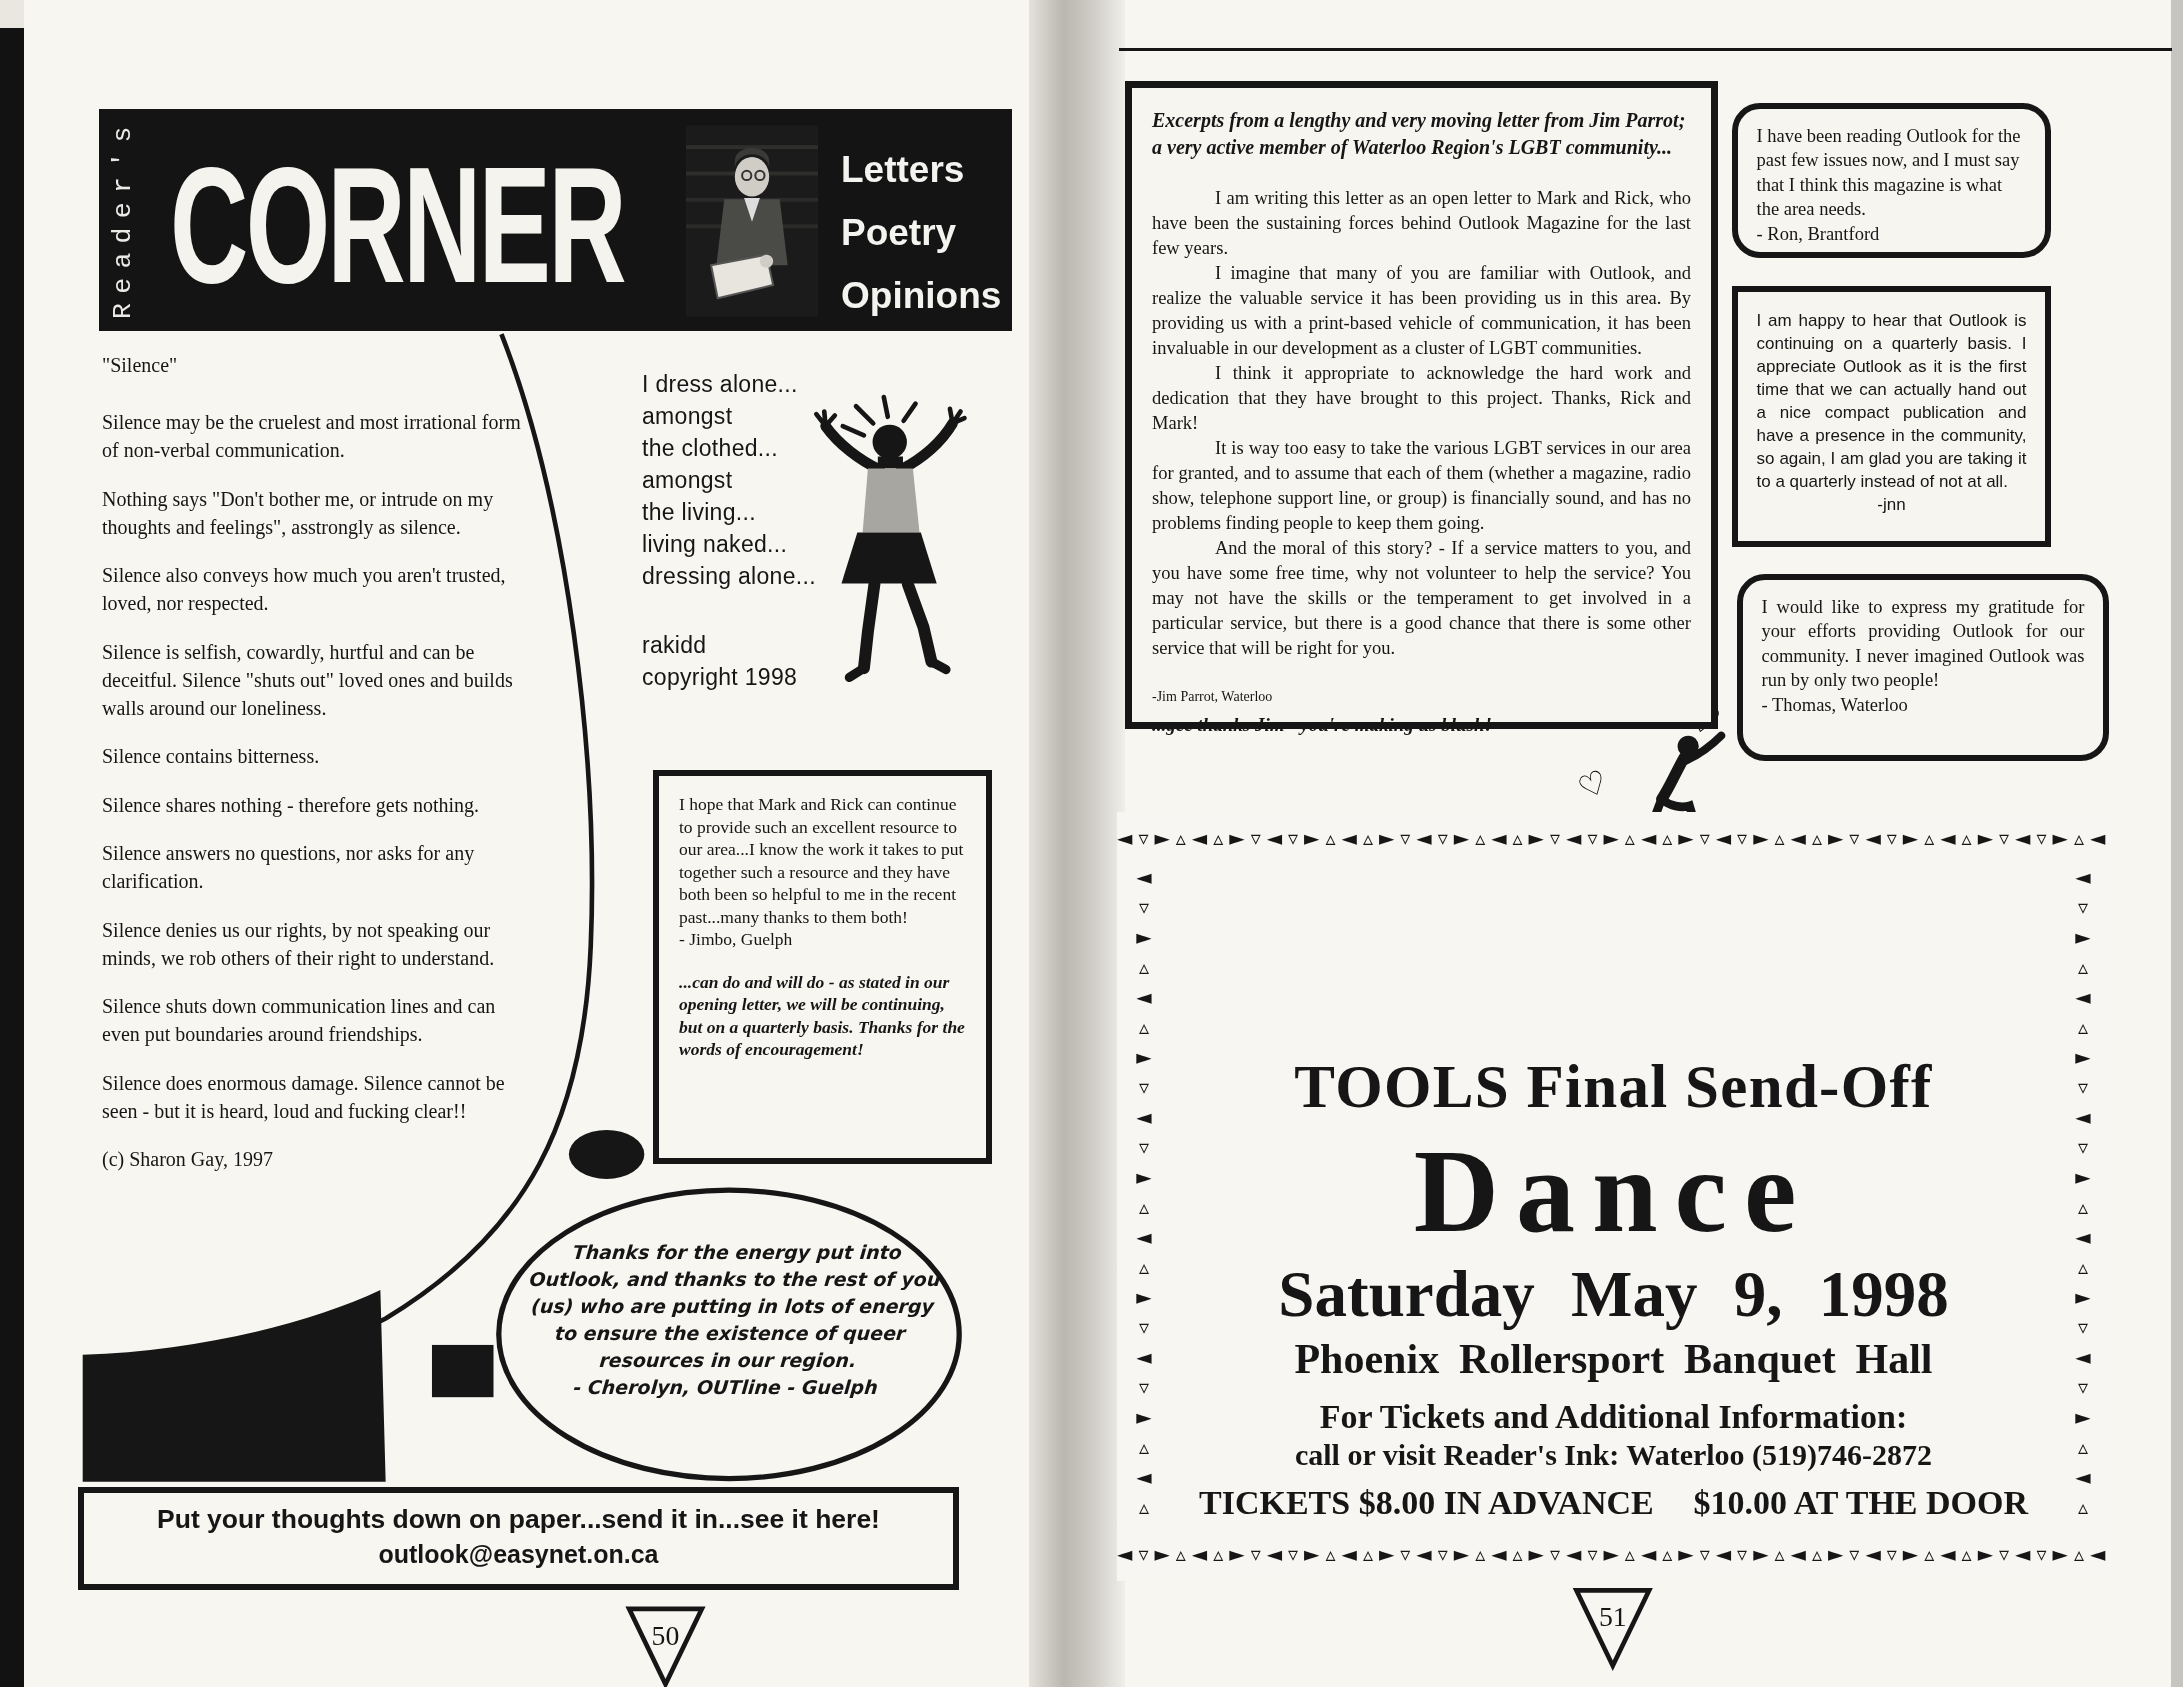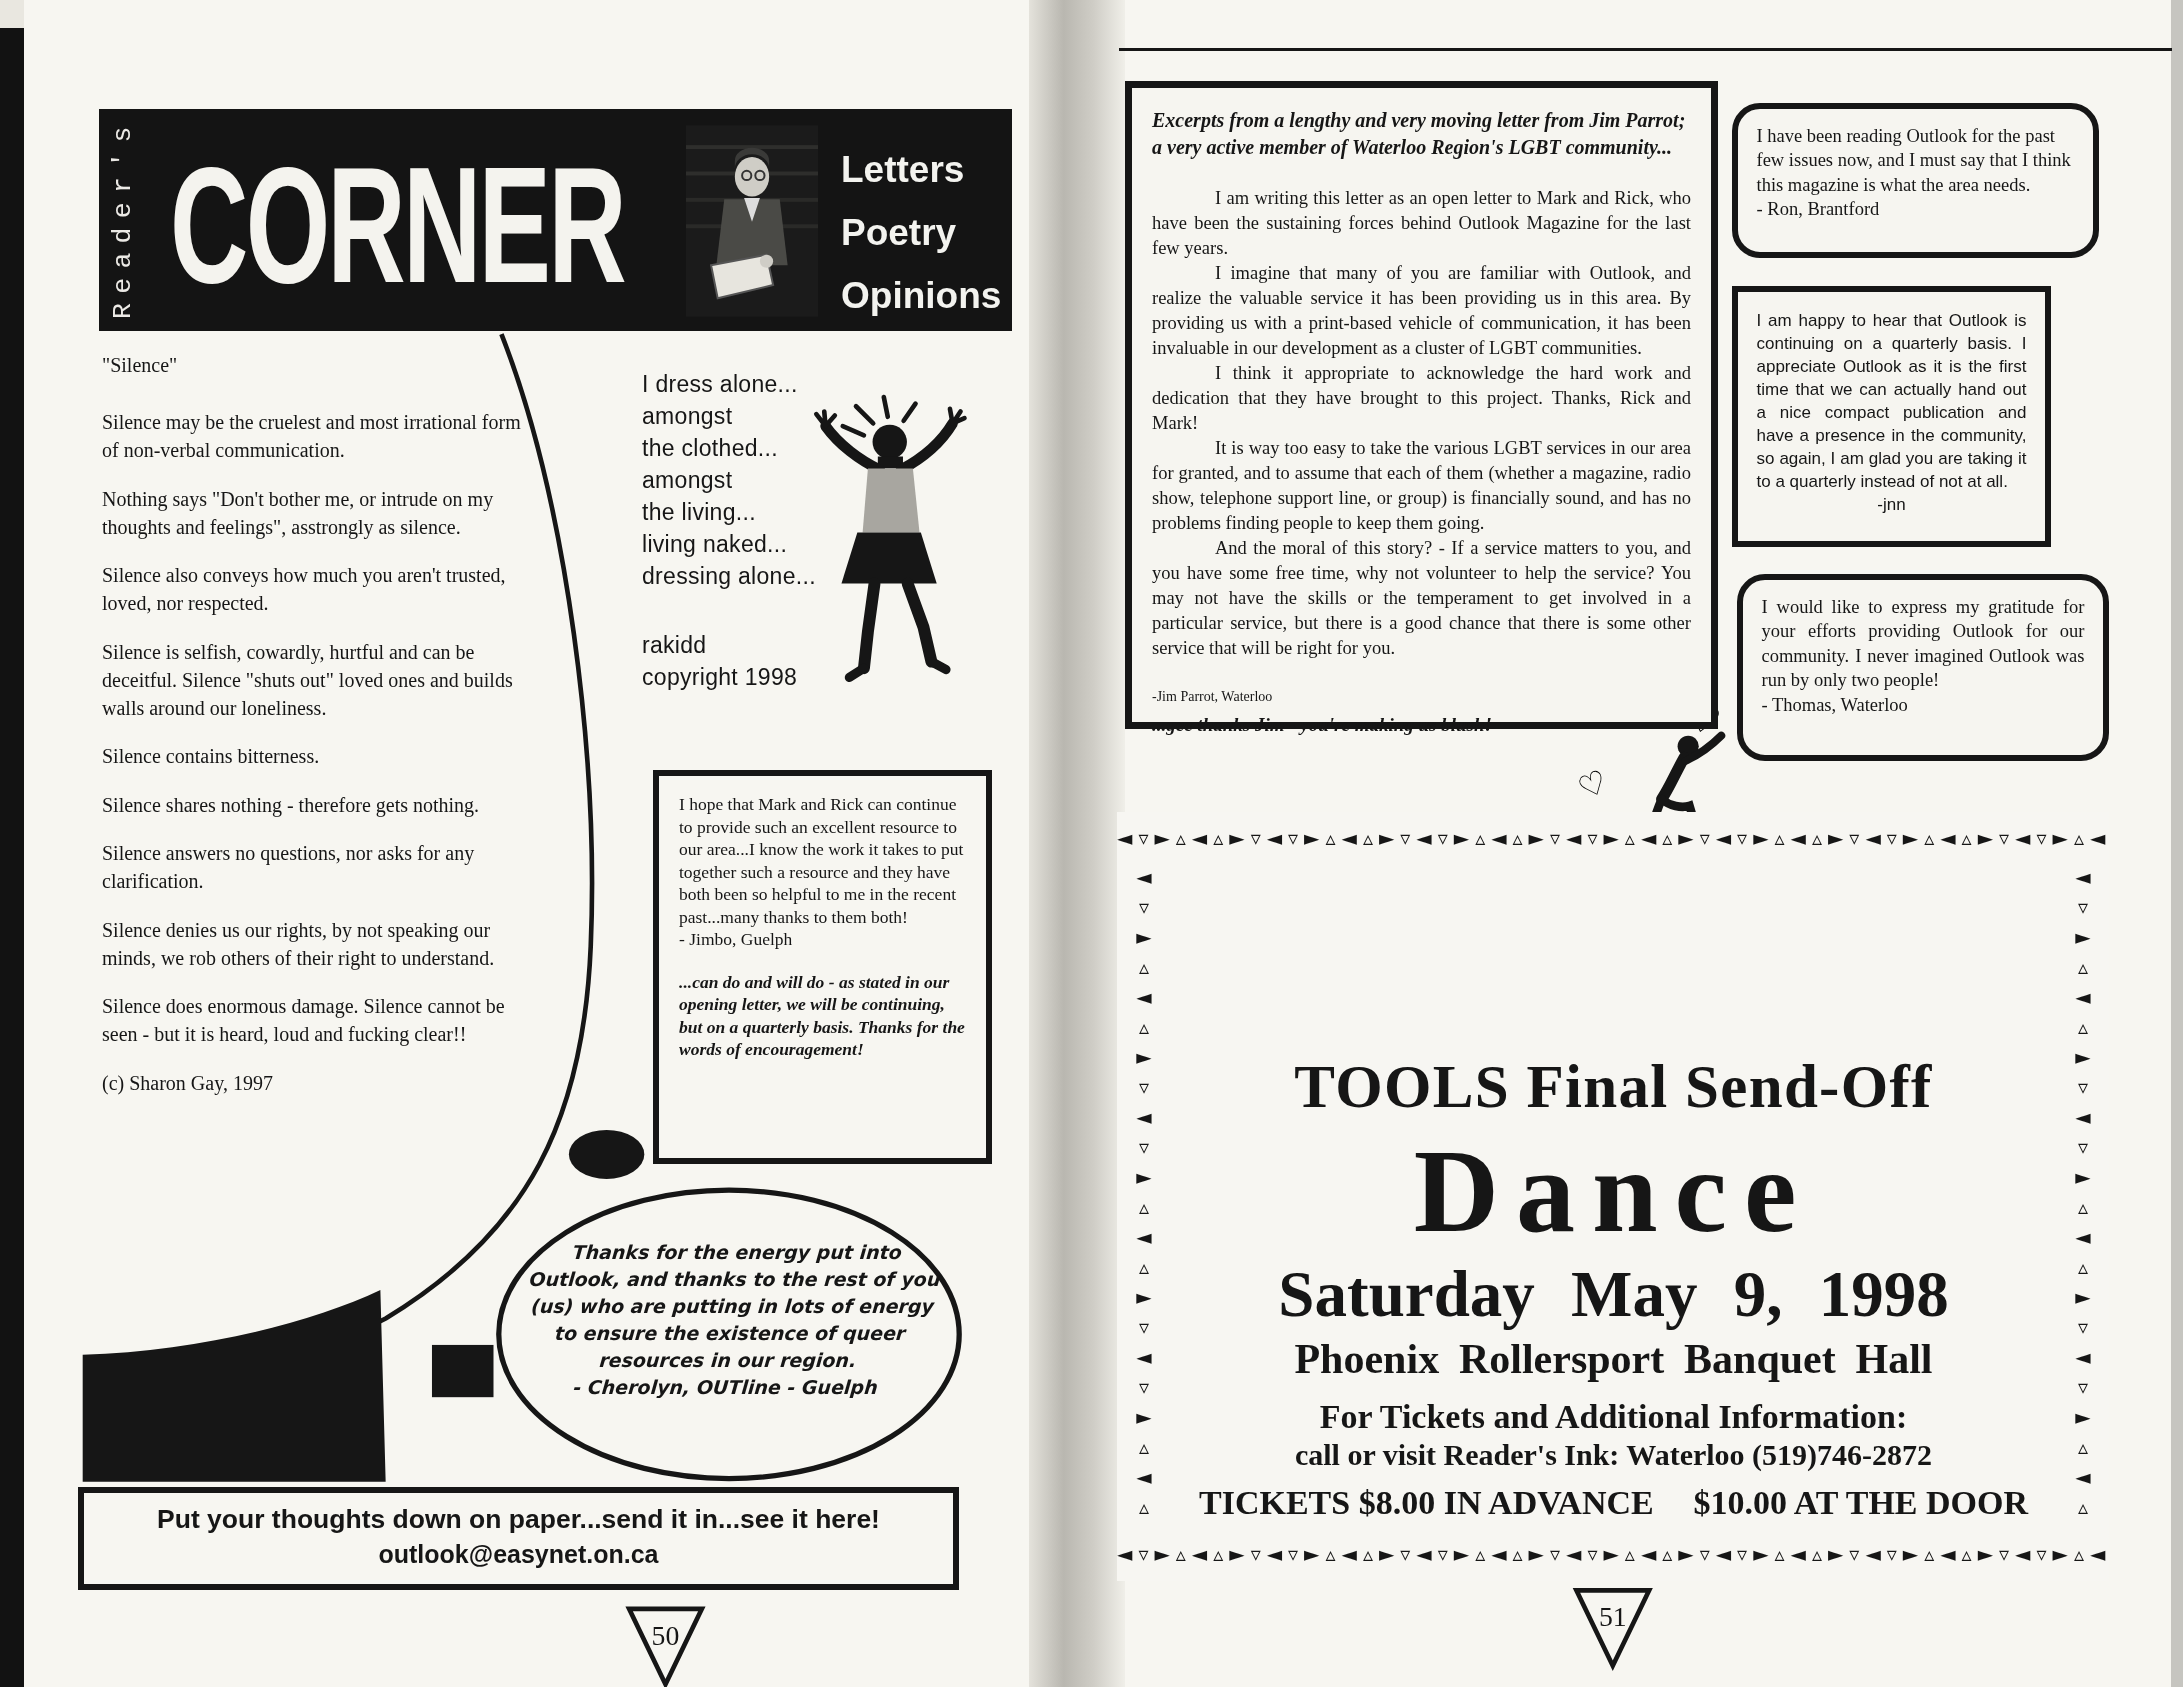--- a/index.html
+++ b/index.html
@@ -163,20 +163,21 @@
 <div class="abs silence" style="left:102px;top:351px;width:423px;z-index:2;">
   <p style="margin-bottom:29px;">"Silence"</p>
   <p>Silence may be the cruelest and most irrational form of non-verbal  communication.</p>
   <p>Nothing says "Don't bother me, or intrude on my thoughts and feelings", asstrongly as silence.</p>
   <p>Silence also conveys how much you aren't trusted, loved, nor respected.</p>
   <p>Silence is selfish, cowardly, hurtful and can be deceitful. Silence "shuts out" loved ones and builds walls around our loneliness.</p>
   <p>Silence contains bitterness.</p>
   <p>Silence shares nothing - therefore gets nothing.</p>
   <p>Silence answers no questions, nor asks for any clarification.</p>
   <p>Silence denies us our rights, by not speaking our minds, we rob others of their right to understand.</p>
+  <p>Silence shuts down communication lines and can even put boundaries around friendships.</p>
   <p>Silence does enormous damage. Silence cannot be seen - but it is heard, loud and fucking clear!!</p>
   <p style="margin-top:12px;">(c) Sharon Gay, 1997</p>
 </div>
 
 <div class="abs dress" style="left:642px;top:368px;width:278px;z-index:2;">
   <div>I dress alone...</div>
   <div>amongst</div>
   <div>the clothed...</div>
   <div>amongst</div>
   <div>the living...</div>
@@ -207,21 +208,21 @@
   <div class="intro" style="margin-bottom:25px;">Excerpts from a lengthy and very moving letter from Jim Parrot; a very active member of Waterloo Region's LGBT community...</div>
   <p class="lp-par">I am writing this letter as an open letter to Mark and Rick, who have been the sustaining forces behind Outlook Magazine for the last few years.</p>
   <p class="lp-par">I imagine that many of you are familiar with Outlook, and realize the valuable service it has been providing us in this area. By providing us with a print-based vehicle of communication, it has been invaluable in our development as a cluster of LGBT communities.</p>
   <p class="lp-par">I think it appropriate to acknowledge the hard work and dedication that they have brought to this project. Thanks, Rick and Mark!</p>
   <p class="lp-par">It is way too easy to take the various LGBT services in our area for granted, and to assume that each of them (whether a magazine, radio show, telephone support line, or group) is financially sound, and has no problems finding people to keep them going.</p>
   <p class="lp-par">And the moral of this story? - If a service matters to you, and you have some free time, why not volunteer to help the service? You may not have the skills or the temperament to get involved in a particular service, but there is a good chance that there is some other service that will be right for you.</p>
   <div class="lsig">-Jim Parrot, Waterloo</div>
   <div class="lreply">...gee thanks Jim - you're making us blush!</div>
 </div>
 
-<div class="abs notebox rounded" style="left:1732px;top:103px;width:367px;height:155px;box-sizing:border-box;padding:14.6px 18.5px;z-index:2;">
+<div class="abs notebox rounded" style="left:1732px;top:103px;width:319px;height:155px;box-sizing:border-box;padding:14.6px 18.5px;z-index:2;">
   <div>I have been reading Outlook for the past few issues now, and I must say that I think this magazine is what the area needs.</div>
   <div>- Ron, Brantford</div>
 </div>
 
 <div class="abs notebox sans-note" style="left:1732px;top:286px;width:319px;height:261px;box-sizing:border-box;padding:17px 18.5px;z-index:2;">
   <div>I am happy to hear that Outlook is continuing on a quarterly basis. I appreciate Outlook as it is the first time that we can actually hand out a nice compact publication and have a presence in the community, so again, I am glad you are taking it to a quarterly instead of not at all.</div>
   <div style="text-align:center;">-jnn</div>
 </div>
 
 <div class="abs notebox rounded" style="left:1737px;top:574px;width:372px;height:187px;box-sizing:border-box;padding:14.6px 18.5px;z-index:2;">

